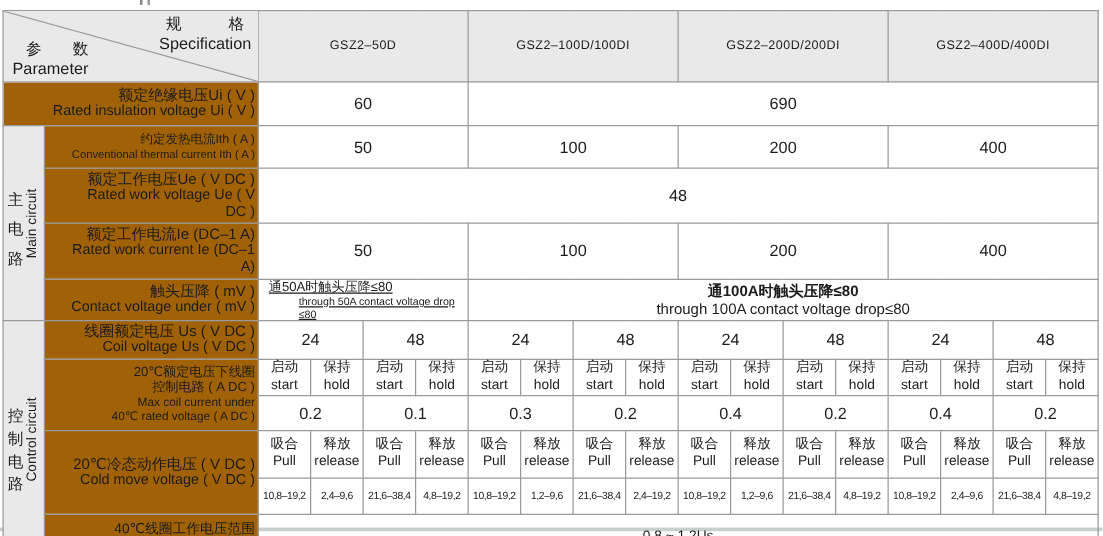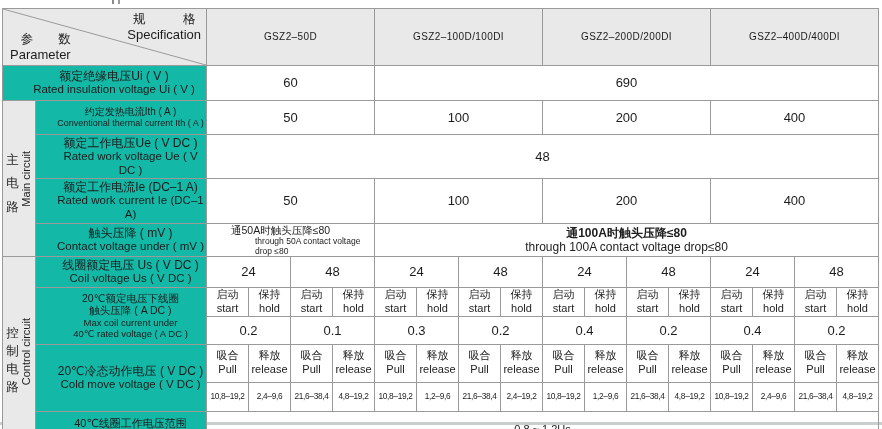--- a/index.html
+++ b/index.html
@@ -9,34 +9,34 @@
     font-family:"Liberation Sans","DejaVu Sans",sans-serif; color:#1c1c1c;
   }
   .top-fragment{ position:absolute; left:110px; top:0; width:14px; height:5px; overflow:hidden; }
   .top-fragment::before{ content:""; position:absolute; left:2px; top:-2px; width:2px; height:6px; background:#8a8a8a; }
   .top-fragment::after{ content:""; position:absolute; left:8px; top:-1px; width:2px; height:5px; background:#9a9a9a; }
   .bottom-rule{ position:absolute; left:0; top:422px; width:882px; height:3px; background:#c9cfcf; }
 
   table.spec { position:absolute; left:2px; top:8px; border-collapse:collapse; table-layout:fixed; }
   td { border:1px solid #9a9a9a; padding:0; text-align:center; vertical-align:middle; line-height:1.18; }
   td.hd { background:#e9e9e9; }
-  td.lbl { background:#14b8a6; text-align:center; padding:1px 2px 1px 21px; }
+  td.lbl { background:#a16207; text-align:right; padding:1px 2px 1px 21px; }
 
   .model { font-size:10px; letter-spacing:0.4px; }
   .val  { font-size:13px; }
   .tiny { font-size:8.3px; letter-spacing:-0.3px; white-space:nowrap; overflow:visible; }
 
   .lbl .cn { font-size:12px; }
   .lbl .en { font-size:11.5px; }
   .lbl.sm .cn { font-size:10px; }
   .lbl.sm .en { font-size:9px; }
   .lbl.med .cn { font-size:10.5px; }
   .lbl.med .en { font-size:9.5px; }
 
-  .two-line-left { text-align:left; padding-left:24px; }
+  .two-line-left { text-align:left; padding-left:8px;text-decoration:underline; }
   .two-line-left .l1 { font-size:10.5px; }
   .two-line-left .l2 { font-size:8.5px;margin-left:24px; }
   .two-line-center .l1 { font-size:12px;font-weight:bold; }
   .two-line-center .l2 { font-size:12px; }
 
   .sh div { font-size:11px; line-height:1.25; }
 
   
   td.corner { position:relative; }
   .diag { position:absolute; left:0; top:0; width:100%; height:100%; }
@@ -183,21 +183,21 @@
     <td colspan="2" class="val">48</td>
     <td colspan="2" class="val">24</td>
     <td colspan="2" class="val">48</td>
     <td colspan="2" class="val">24</td>
     <td colspan="2" class="val">48</td>
   </tr>
 
   <tr class="h29">
     <td rowspan="2" class="lbl med">
       <div class="cn">20℃额定电压下线圈</div>
-      <div class="cn">触头压降 ( A DC )</div>
+      <div class="cn">控制电路 ( A DC )</div>
       <div class="en">Max coil current under</div>
       <div class="en">40℃ rated voltage ( A DC )</div>
     </td>
     <td class="sh">
           <div>启动</div>
           <div>start</div>
         </td>
     <td class="sh">
           <div>保持</div>
           <div>hold</div>

